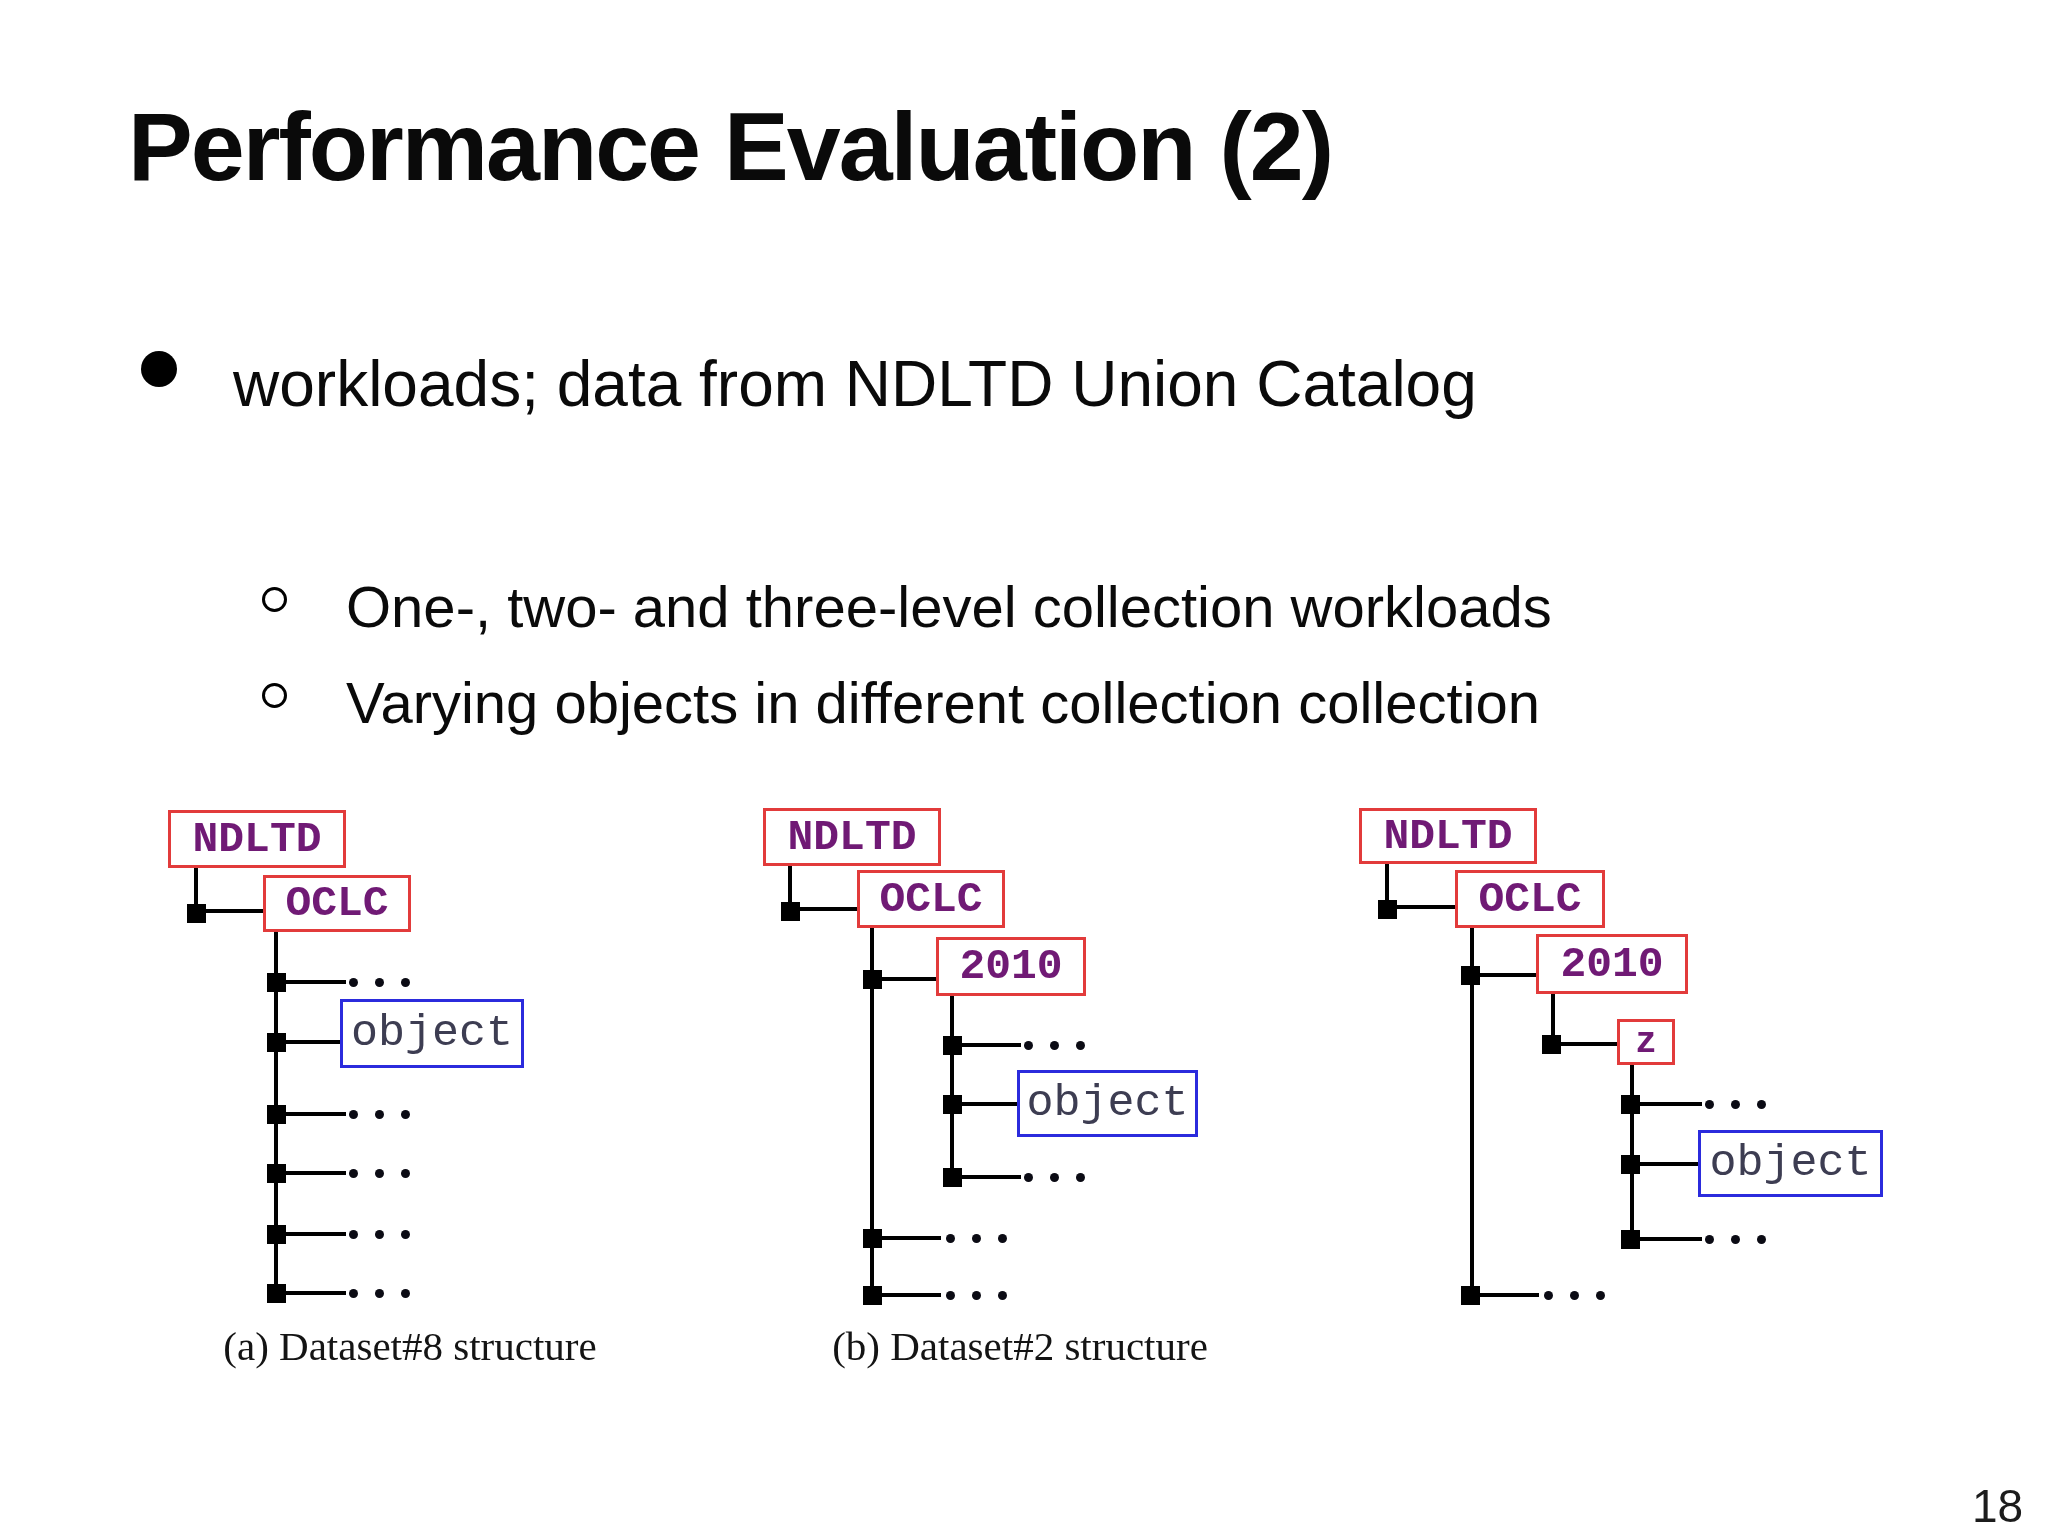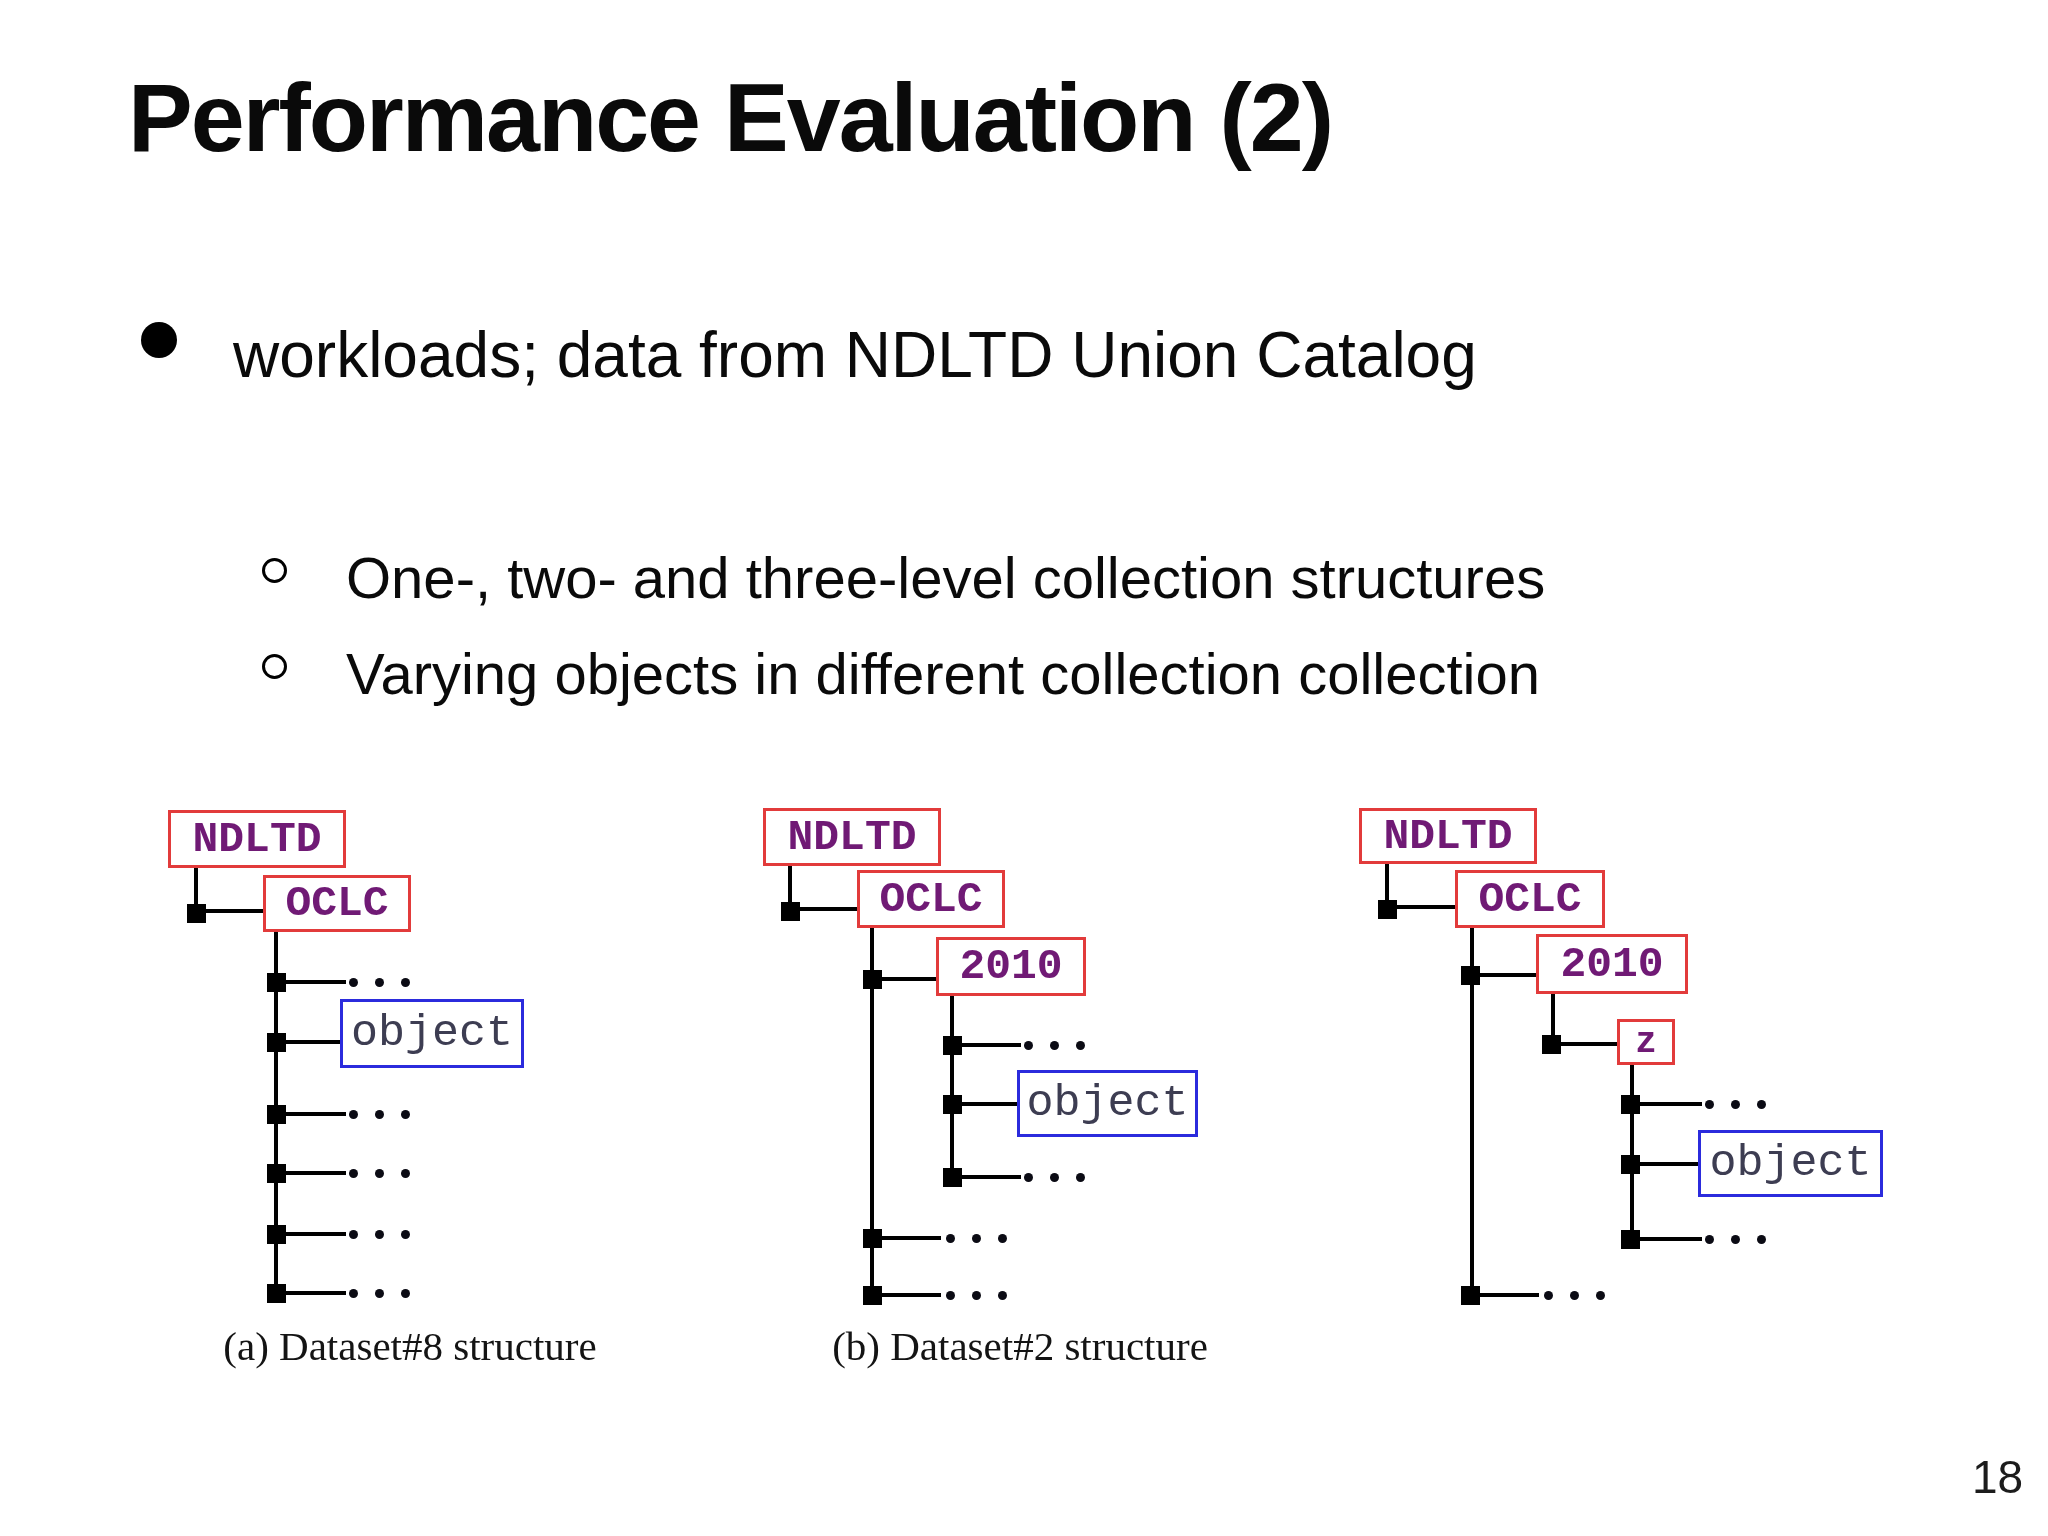--- a/index.html
+++ b/index.html
@@ -1,20 +1,20 @@
 <!DOCTYPE html>
 <html style="--cbox: #e23b3b; --obox: #2b2bdd; --line: #000000; --otext: #3d3d52;"><head>
 <meta charset="utf-8">
 <style>
   html,body{margin:0;padding:0;background:#888;}
   .slide{
     position:relative;width:2048px;height:1536px;background:#ffffff;
     font-family:"Liberation Sans",sans-serif;color:#0a0a0a;overflow:hidden;
   }
-  .abs{position:absolute;}
+  .abs{position:absolute;margin-top:29px;}
 
   
   .title{left:128px;top:62px;font-size:97px;font-weight:bold;letter-spacing:-2px;white-space:nowrap;}
   .bullet-dot{left:141px;top:322px;width:36px;height:36px;border-radius:50%;background:#000;}
   .main-text{left:233px;top:290px;font-size:64px;line-height:130px;white-space:nowrap;}
   .sub-ring{width:25px;height:25px;border:3.5px solid #000;border-radius:50%;box-sizing:border-box;background:#fff;}
   .sub-text{font-size:58px;white-space:nowrap;}
   .page-num{left:1972px;top:1450px;font-size:46px;color:#1c1c1c;}
 
   
@@ -40,21 +40,21 @@
 <div class="slide">
 
   <div class="abs title">Performance Evaluation (2)</div>
 
   <div class="abs bullet-dot"></div>
   <div class="abs main-text">
     <div>workloads; data from NDLTD Union Catalog</div>
   </div>
 
   <div class="abs sub-ring" style="left:262px;top:558px;"></div>
-  <div class="abs sub-text" style="left:346px;top:544px;">One-, two- and three-level collection structures</div>
+  <div class="abs sub-text" style="left:346px;top:544px;">One-, two- and three-level collection workloads</div>
   <div class="abs sub-ring" style="left:262px;top:654px;"></div>
   <div class="abs sub-text" style="left:346px;top:640px;">Varying objects in different collection collection</div>
 
   <div class="fig" style="left:130px;">
     <div class="cbox" style="left:38px;top:10px;width:178px;height:58px;">NDLTD</div>
     <div class="vl" style="left:64px;top:68px;height:40px;"></div>
     <div class="sq" style="left:57px;top:104px;"></div>
     <div class="hl" style="left:75px;top:109px;width:58px;"></div>
     <div class="cbox" style="left:133px;top:75px;width:148px;height:57px;">OCLC</div>
     <div class="vl" style="left:144px;top:132px;height:361px;"></div>

